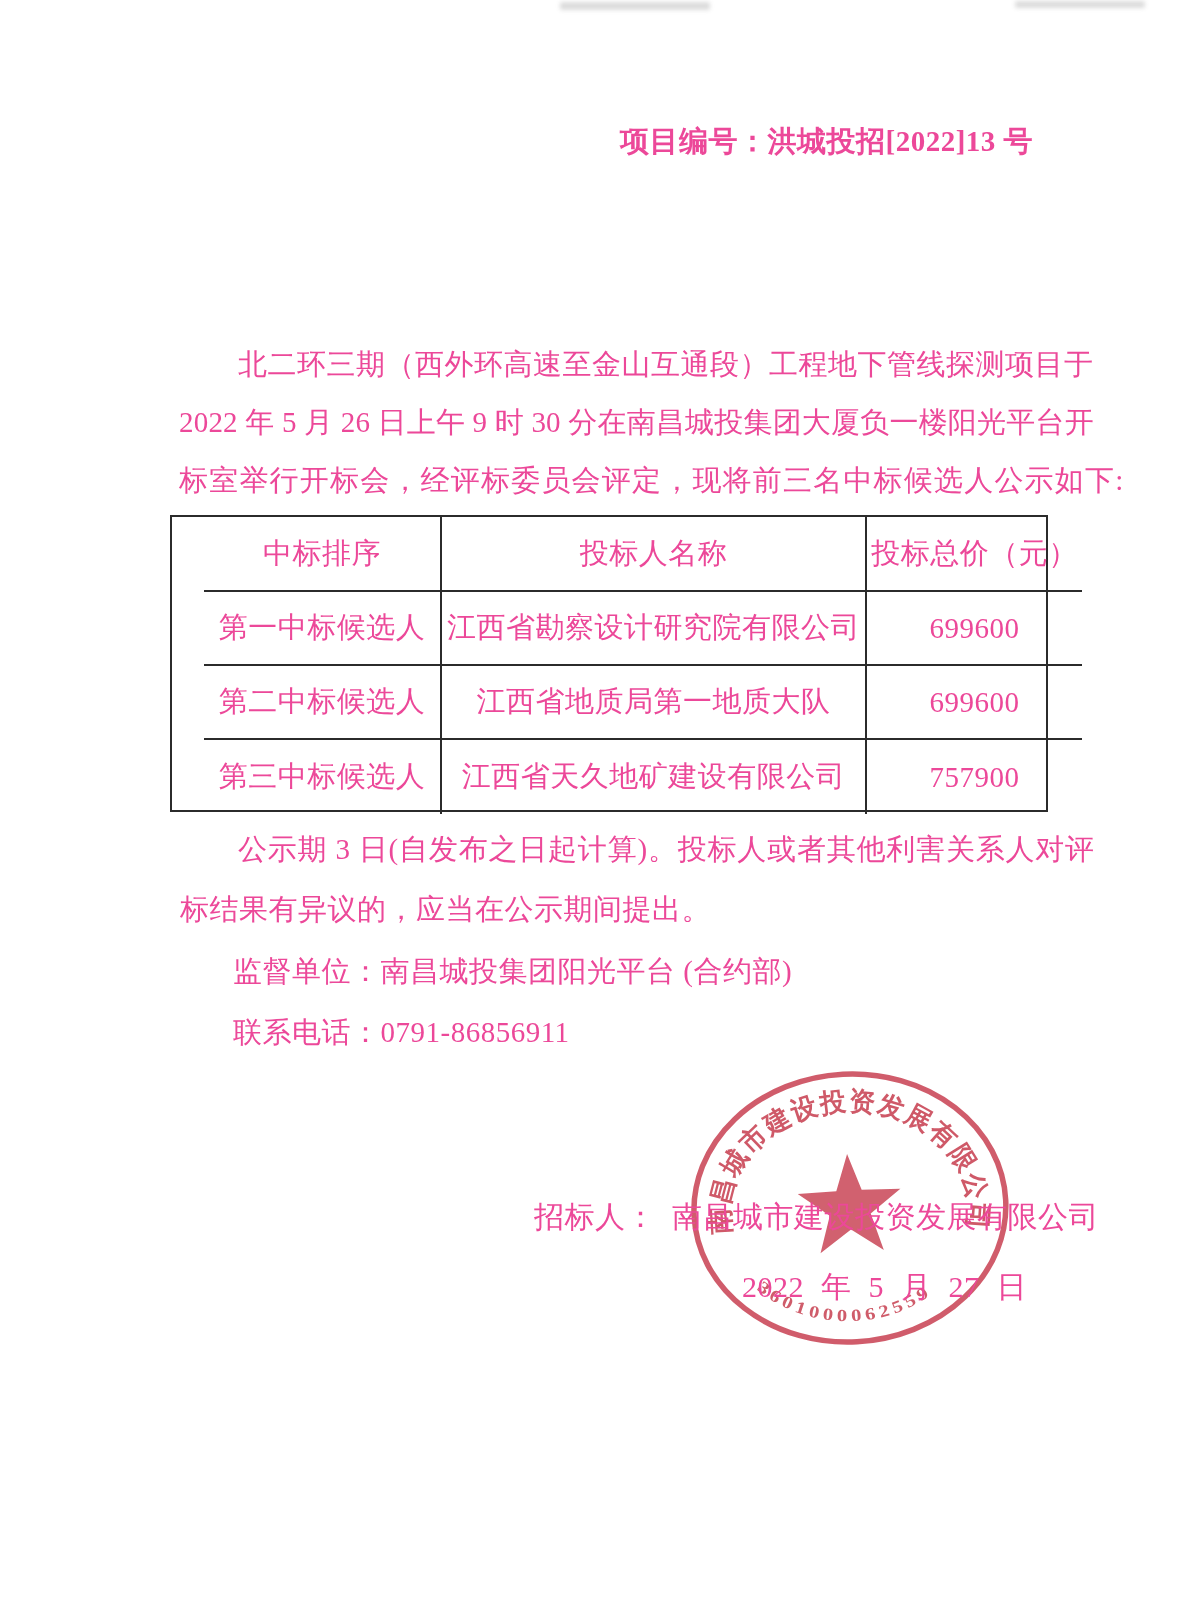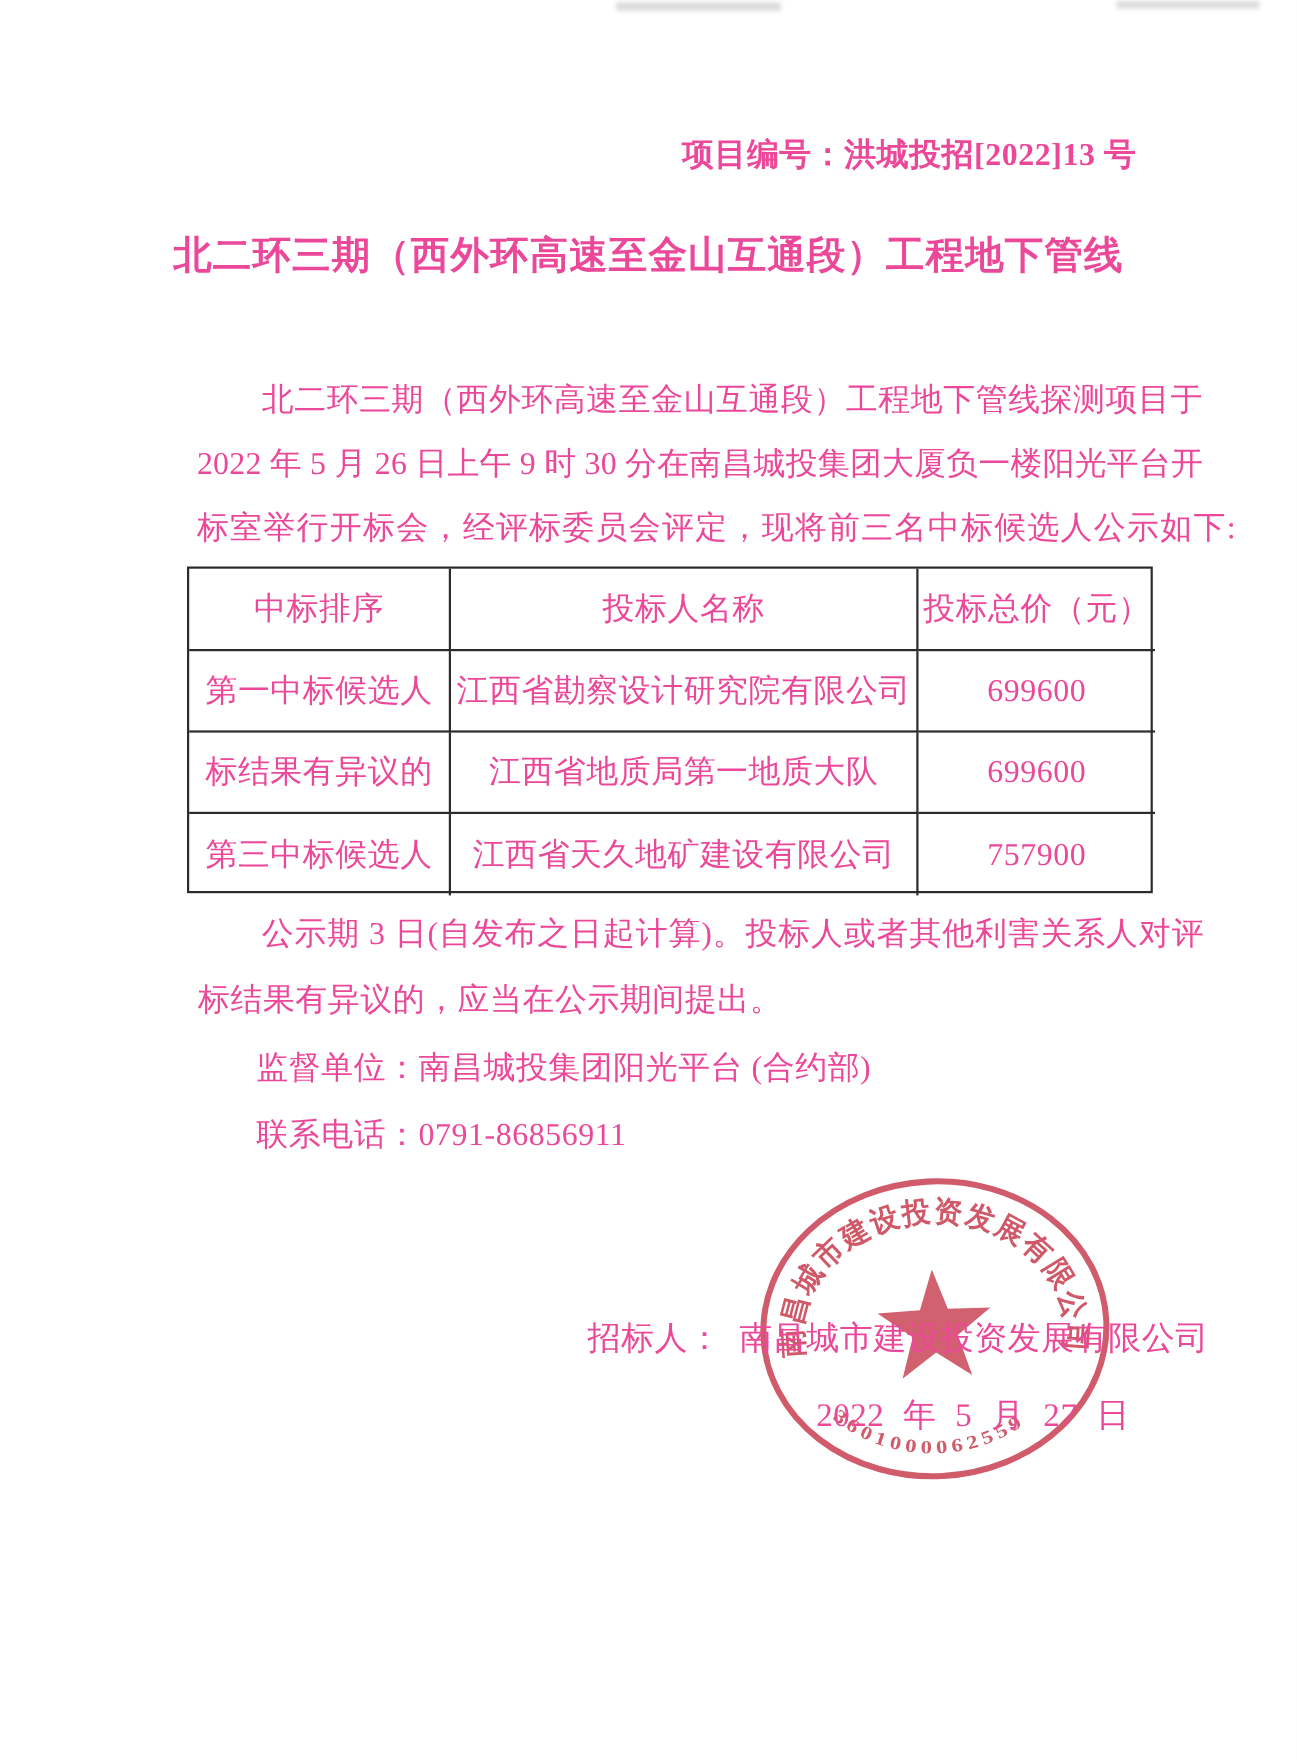--- a/index.html
+++ b/index.html
@@ -42,20 +42,21 @@
   .bid-table{
     position:absolute;
     top:515px;left:170px;
     width:878px;height:297px;
     display:grid;
     grid-template-columns:238px 425px 215px;
     grid-template-rows:75px 74px 74px 74px;
     border:2.5px solid #2b2b2b;
     box-sizing:border-box;
     font-size:29px;
+    padding-left:32px;
   }
   .cell{
     border-right:2px solid #2b2b2b;
     border-bottom:2px solid #2b2b2b;
     display:flex;
     align-items:center;
     justify-content:center;
     letter-spacing:0.5px;
     white-space:nowrap;
   }
@@ -93,36 +94,35 @@
 </head>
 <body>
 
 <div class="page">
 
   <div class="scan-artifact artifact-1"></div>
   <div class="scan-artifact artifact-2"></div>
 
   <div class="line project-number">项目编号：洪城投招[2022]13 号</div>
 
-  <div class="title-line title-1">北二环三期（西外环高速至金山互通段）工程地下管线</div>
 
   <div class="line p1-l1">北二环三期（西外环高速至金山互通段）工程地下管线探测项目于</div>
   <div class="line p1-l2">2022 年 5 月 26 日上午 9 时 30 分在南昌城投集团大厦负一楼阳光平台开</div>
   <div class="line p1-l3">标室举行开标会，经评标委员会评定，现将前三名中标候选人公示如下:</div>
 
   <div class="bid-table">
     <div class="cell header">中标排序</div>
     <div class="cell header">投标人名称</div>
     <div class="cell header last-col">投标总价（元）</div>
 
     <div class="cell">第一中标候选人</div>
     <div class="cell">江西省勘察设计研究院有限公司</div>
     <div class="cell last-col">699600</div>
 
-    <div class="cell">标结果有异议的</div>
+    <div class="cell">第二中标候选人</div>
     <div class="cell">江西省地质局第一地质大队</div>
     <div class="cell last-col">699600</div>
 
     <div class="cell last-row">第三中标候选人</div>
     <div class="cell last-row">江西省天久地矿建设有限公司</div>
     <div class="cell last-col last-row">757900</div>
   </div>
 
   <div class="line p2-l1">公示期 3 日(自发布之日起计算)。投标人或者其他利害关系人对评</div>
   <div class="line p2-l2">标结果有异议的，应当在公示期间提出。</div>

